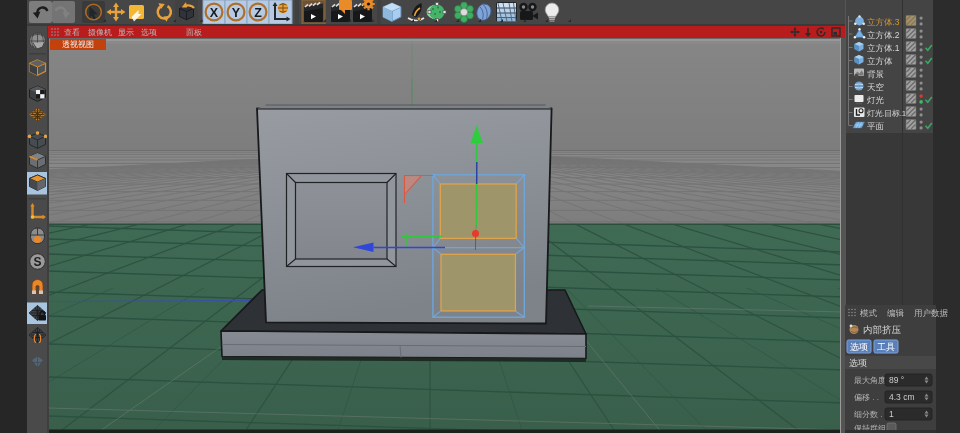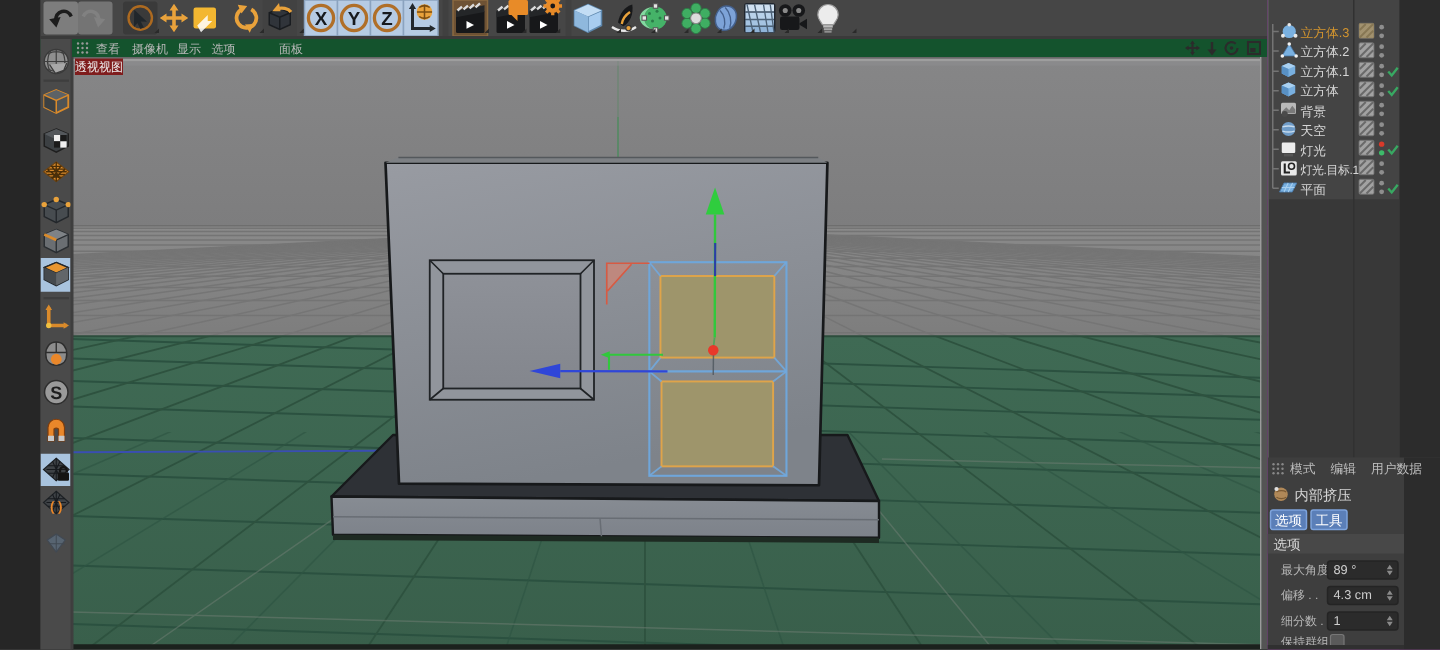--- a/index.html
+++ b/index.html
@@ -180,21 +180,21 @@
         <path d="M518 22 l3 0 0 -3 z"></path>
           <path d="M541 22 l3 0 0 -3 z"></path>
       </g>
 
       <rect x="268" y="0" width="4" height="24" fill="#404040"></rect>
       <rect x="350" y="0" width="4" height="24" fill="#404040"></rect>
     </svg>
     <div class="abs" style="left:0;top:24px;width:818px;height:2px;background:#3a3a3a;"></div>
   </div>
 
-  <div class="abs" style="left:27px;top:26px;width:818px;height:12px;background:#14532d;font-size:8px;color:#b9b9b9;">
+  <div class="abs" style="left:27px;top:26px;width:818px;height:12px;background:#b91c1c;font-size:8px;color:#b9b9b9;">
     <svg class="abs" style="left:24px;top:2px" width="10" height="8">
       <g fill="#9a9a9a">
           <circle cx="1" cy="1" r="0.8"></circle>
           <circle cx="4" cy="1" r="0.8"></circle>
           <circle cx="7" cy="1" r="0.8"></circle>
       <circle cx="1" cy="4" r="0.8"></circle>
           <circle cx="4" cy="4" r="0.8"></circle>
           <circle cx="7" cy="4" r="0.8"></circle>
       <circle cx="1" cy="7" r="0.8"></circle>
           <circle cx="4" cy="7" r="0.8"></circle>
@@ -577,21 +577,21 @@
     
     <svg class="abs" style="left:0;top:0" width="797" height="395" viewBox="0 0 797 395">
       <rect x="0" y="0" width="797" height="1.2" fill="#686868"></rect>
       <rect x="0" y="1.2" width="797" height="1.6" fill="#9e9e9e"></rect>
       <rect x="0" y="2.8" width="797" height="3" fill="#8e8e8f" opacity="0.55"></rect>
       <rect x="0" y="0" width="1" height="395" fill="#3f3f3f"></rect>
       <rect x="792" y="0" width="1.2" height="395" fill="#9b9b9b"></rect>
       <rect x="793" y="0" width="4" height="395" fill="#545454"></rect>
     </svg>
     
-    <div class="abs" style="left:2px;top:1px;background:#7f1d1d;color:#ededed;font-size:8px;padding:1px 0;line-height:9px;">透视视图</div>
+    <div class="abs" style="left:2px;top:1px;background:#c2410c;color:#ededed;font-size:8px;padding:1px 12px;line-height:9px;">透视视图</div>
   </div>
 
   <div class="abs" style="left:845px;top:0;width:115px;height:433px;background:#d946ef;">
     <svg class="abs" style="left:0;top:0" width="115" height="433" viewBox="0 0 115 433">
       <defs>
         <g id="tagsq">
           <rect width="10" height="10" rx="1" fill="#a2a2a2" stroke="#6e6e6e" stroke-width="0.6"></rect>
           <path d="M0.5 9.5 L9.5 0.5 M0.5 4.5 L4.5 0.5 M5 9.5 L9.5 5" stroke="#6a6a6a" stroke-width="1.3"></path>
         </g>
         <g id="dots2">

